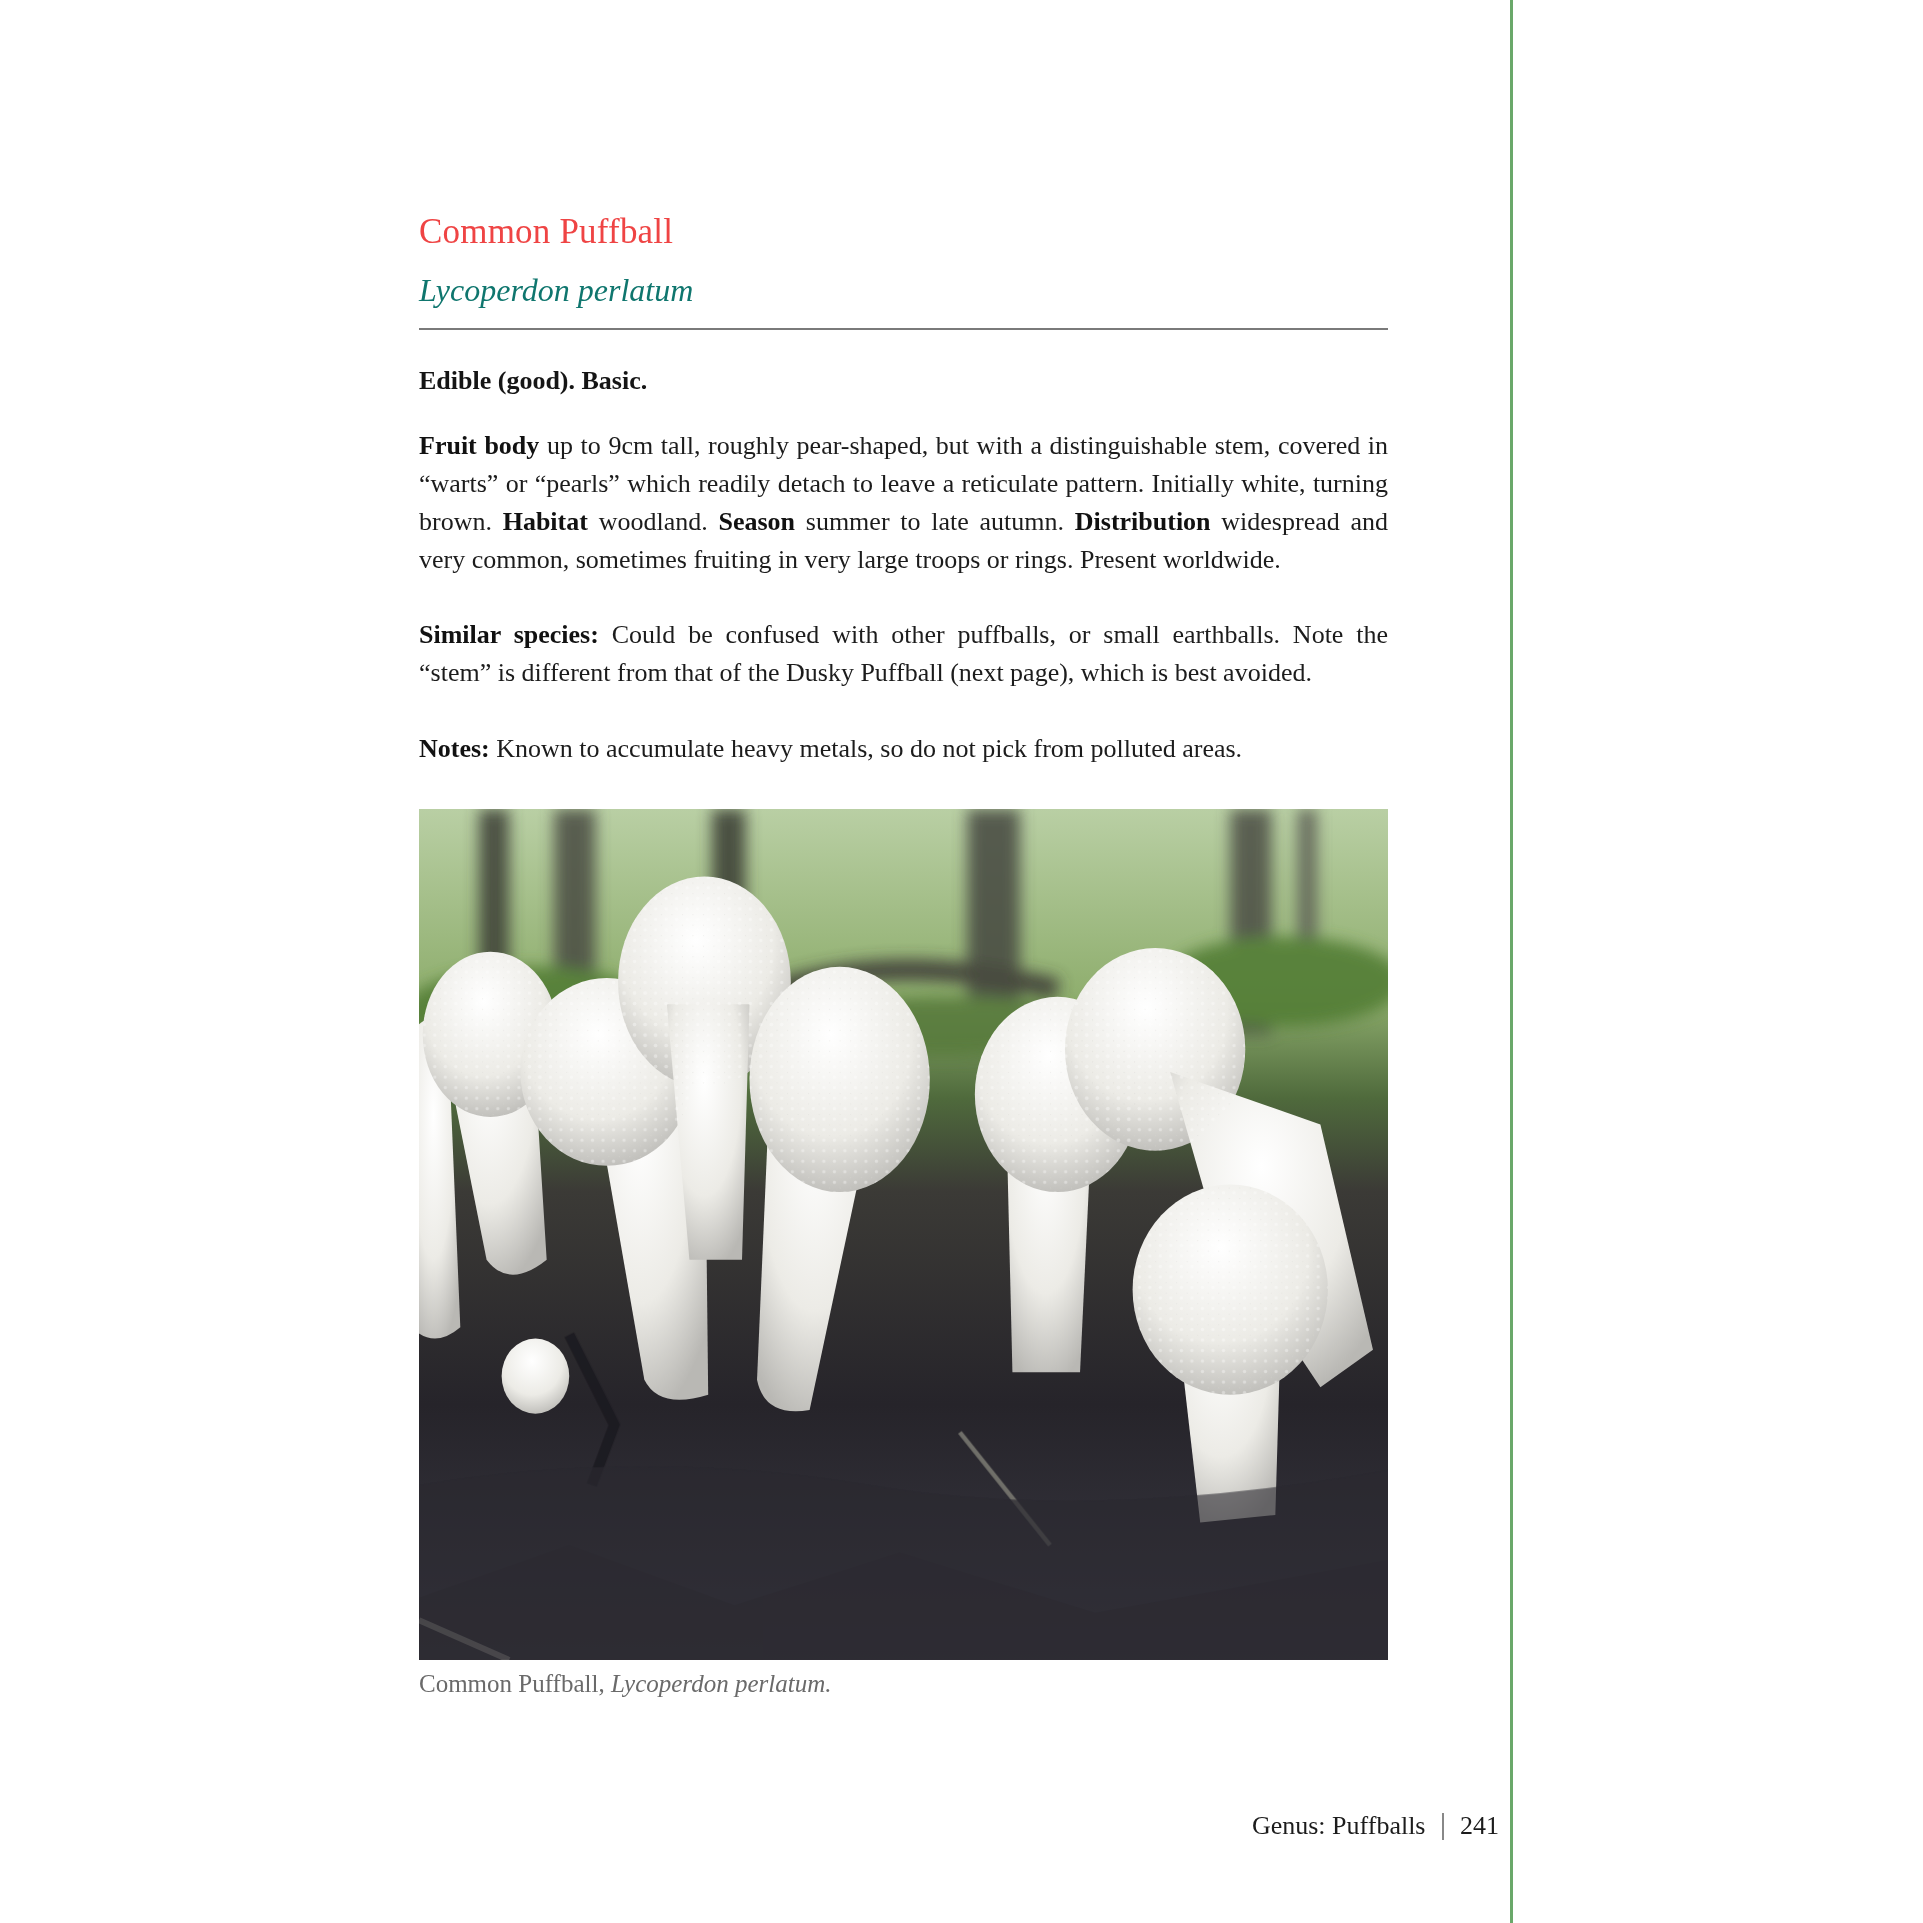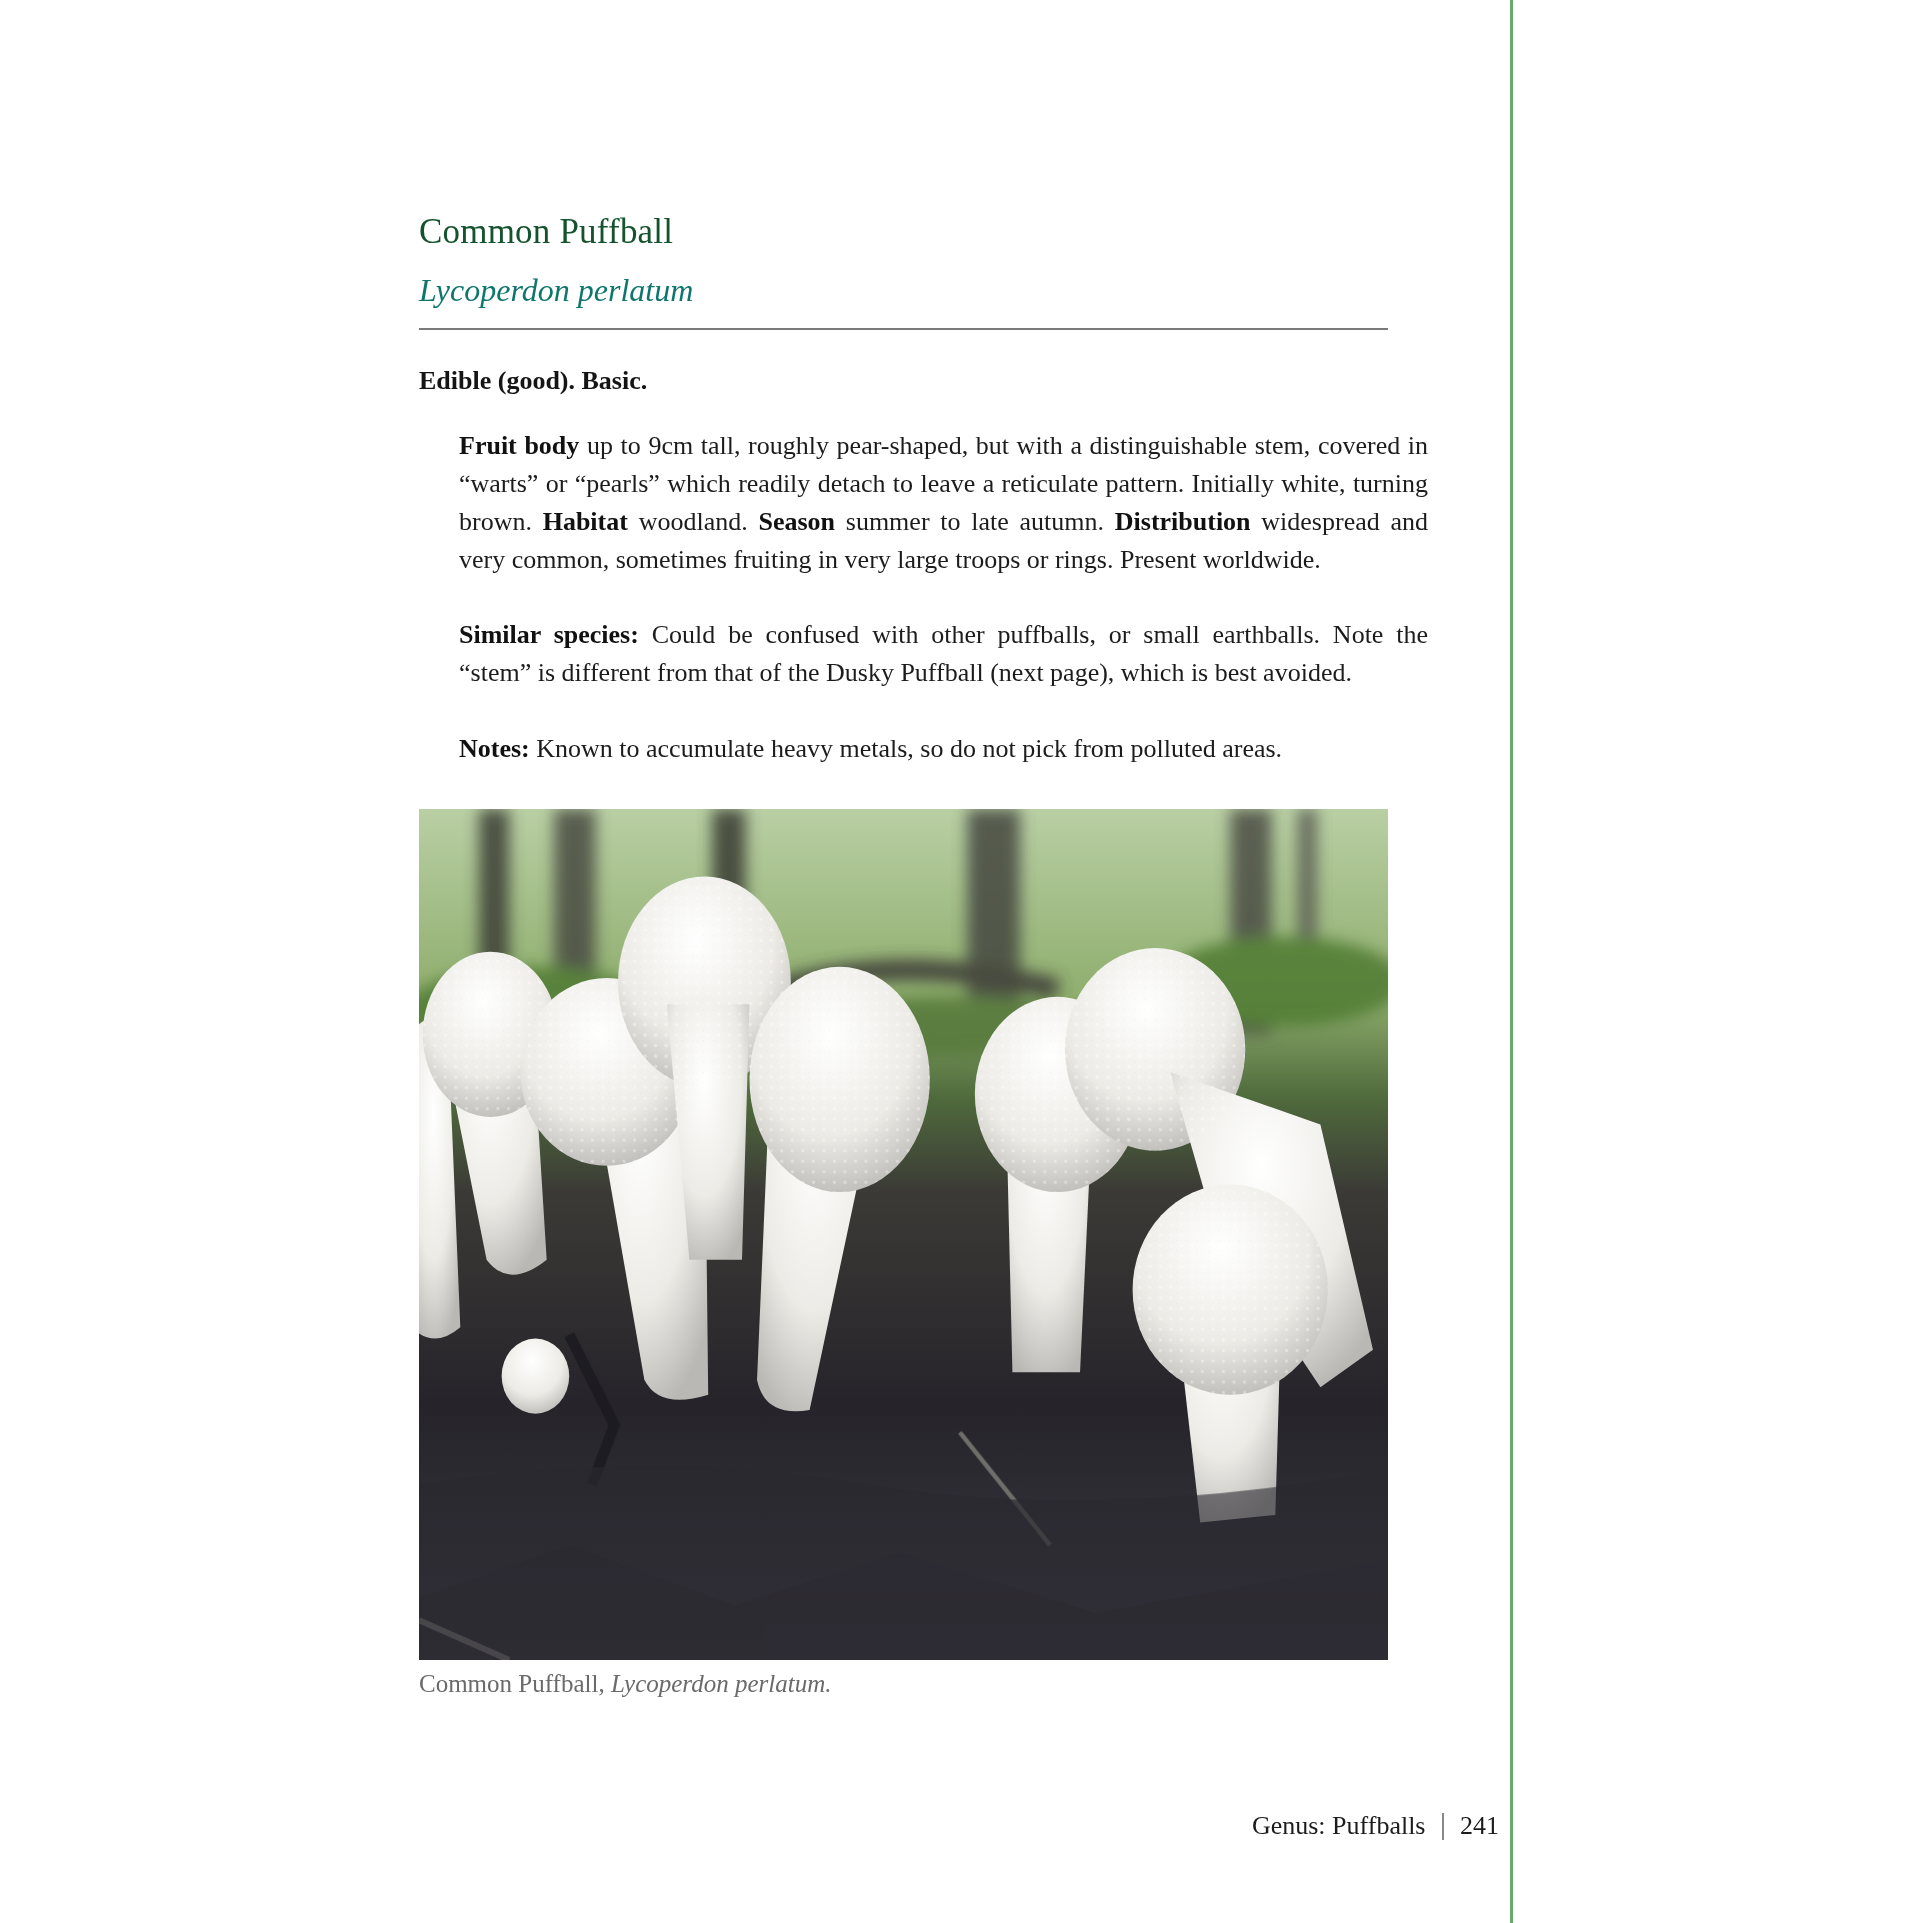--- a/index.html
+++ b/index.html
@@ -2,25 +2,25 @@
 <html style="font-size:12px"><head>
 <meta charset="utf-8">
 <style>
   html, body { margin: 0; padding: 0; }
   body {
     width: 1924px; height: 1924px; background: #ffffff; position: relative; overflow: hidden;
     font-family: "Liberation Serif", "DejaVu Serif", serif; color: #1a1a1a;
   }
   .green-rule { position: absolute; left: 1510px; top: 0; width: 3px; height: 1924px; background: #6aa86a; }
   .content { position: absolute; left: 419px; top: 0; width: 969px; }
-  .title { position: absolute; top: 212px; left: 0; font-size: 35px; color: #14532d; white-space: nowrap; letter-spacing: 0.2px; }
+  .title { position: absolute; top: 212px; left: 0; font-size: 35px; color: #ef4444; white-space: nowrap; letter-spacing: 0.2px; }
   .subtitle { position: absolute; top: 272px; left: 0; font-size: 32px; font-style: italic; color: #0f766e; white-space: nowrap; }
   .divider { position: absolute; top: 328px; left: 0; width: 969px; height: 1.5px; background: #7a7a7a; }
   .edibility { position: absolute; top: 366px; left: 0; font-size: 26px; font-weight: bold; color: #151515; white-space: nowrap; }
-  .para { position: absolute; left: 0; width: 969px; font-size: 26px; line-height: 38px; text-align: justify; color: #1c1c1c; margin-left: 40px; }
+  .para { position: absolute; left: 0; width: 969px; font-size: 26px; line-height: 38px; text-align: justify; color: #1c1c1c; }
   .para b { color: #111; }
   .p-desc { top: 427px; }
   .p-similar { top: 616px; }
   .p-notes { top: 730px; }
   .photo { position: absolute; left: 0; top: 809px; width: 969px; height: 851px; overflow: hidden; background: #2a2a30; }
   .photo svg { display: block; width: 100%; height: 100%; }
   .caption { position: absolute; top: 1670px; left: 0; font-size: 25px; color: #6a6a6a; white-space: nowrap; }
   .caption i { font-style: italic; }
   .footer { position: absolute; top: 1811px; right: 425px; font-size: 26px; color: #1c1c1c; white-space: nowrap; display: flex; align-items: center; }
   .footer .sep { display: inline-block; width: 1.5px; height: 27px; background: #888; margin: 0 16.5px; }

